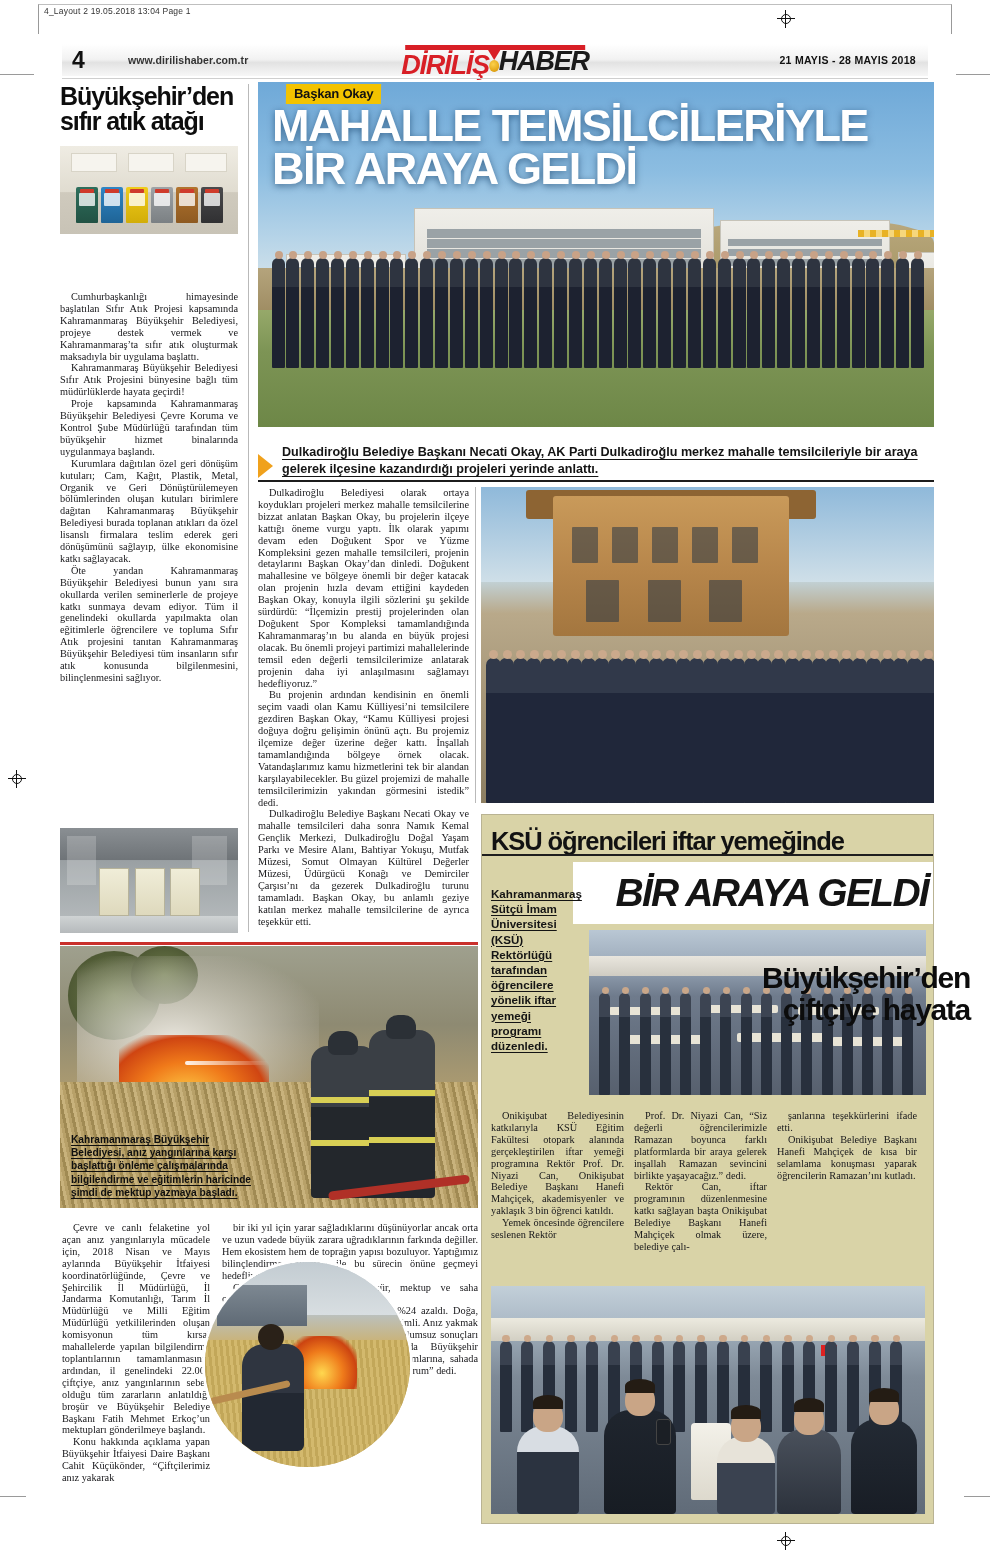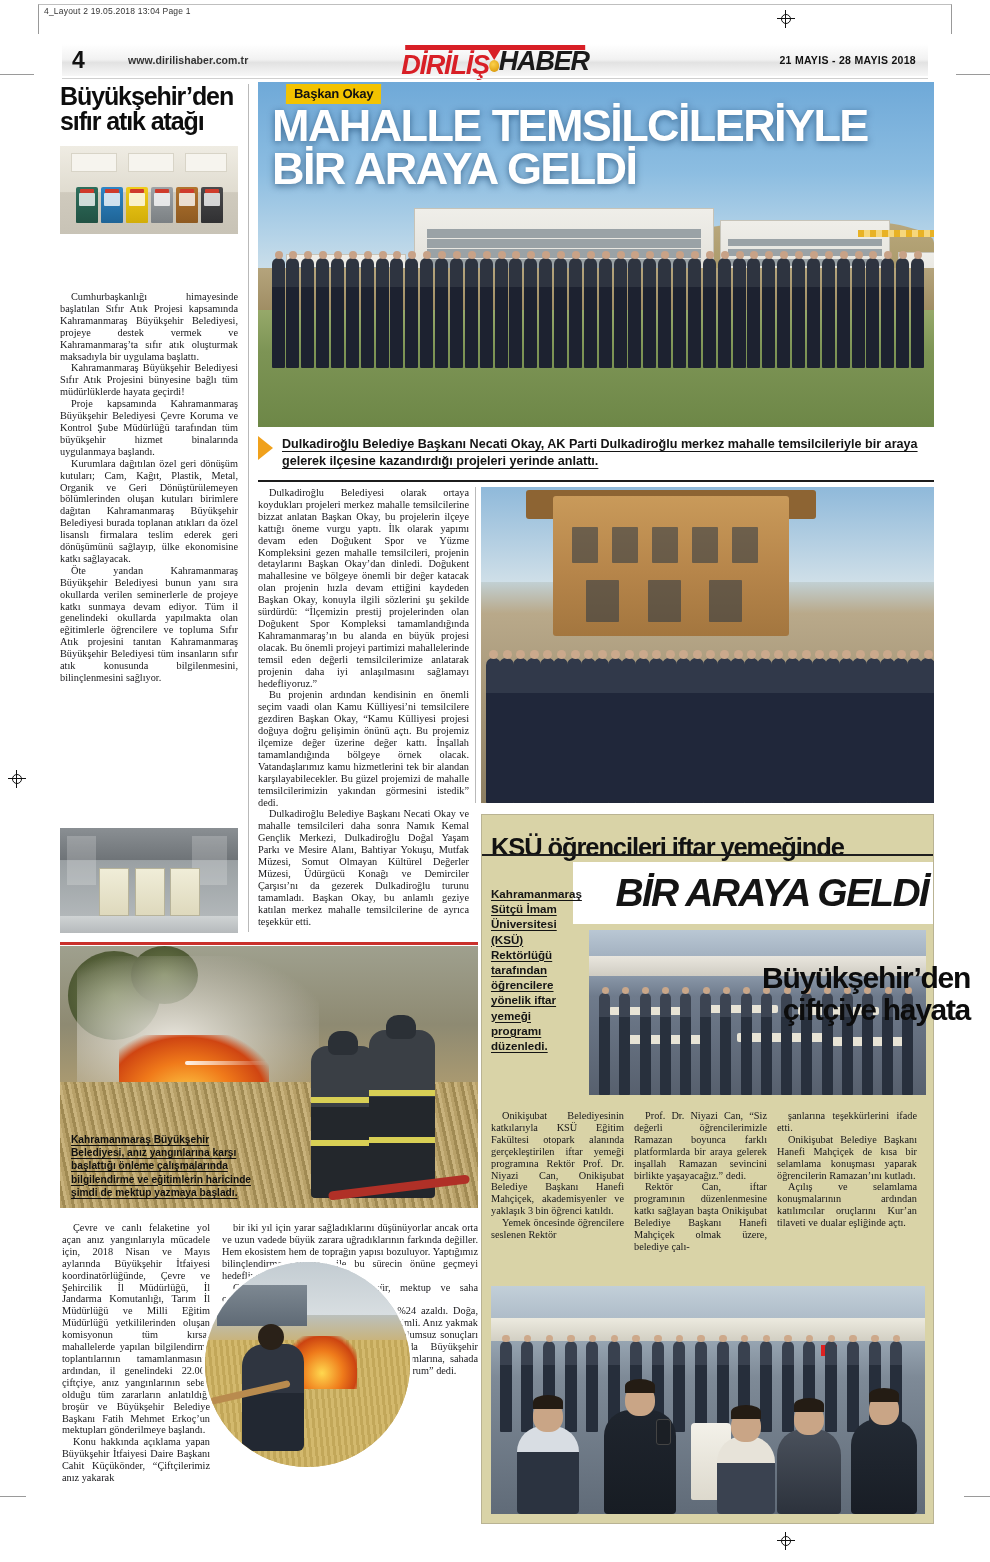--- a/index.html
+++ b/index.html
@@ -146,21 +146,21 @@
   .crowd span::before{content:"";position:absolute;left:3px;top:-7px;width:8px;height:8px;border-radius:50%;background:#c8a287;}
   .main-head{
     position:absolute;left:272px;top:104px;width:660px;z-index:5;
     font-family:"Liberation Sans",sans-serif;font-weight:700;color:#fff;
     font-size:45px;line-height:43px;letter-spacing:-1.6px;
     text-shadow:0 2px 7px rgba(0,40,80,.55);
   }
 
   .caption-wrap{
     position:absolute;left:258px;top:436px;width:676px;height:42px;
-    display:flex;align-items:flex-start;gap:9px;
+    display:flex;align-items:flex-end;gap:9px;
   }
   .chev{
     width:0;height:0;flex:0 0 auto;
     border-top:12px solid transparent;border-bottom:12px solid transparent;
     border-left:15px solid #f0a11c;
   }
   .caption-txt{
     font-family:"Liberation Sans",sans-serif;font-weight:700;font-size:12.6px;
     line-height:17px;color:#141414;text-decoration:underline;text-underline-offset:2.5px;
     text-decoration-thickness:1px;
@@ -230,21 +230,21 @@
     background:linear-gradient(180deg,#2f3540 0 46%,#222832 46% 100%);border-radius:22px 18px 6px 6px;}
   .cc-head{position:absolute;left:26%;top:30%;width:26px;height:26px;border-radius:50%;background:#2a2118;}
   .cc-stick{position:absolute;left:2%;top:62%;width:40%;height:7px;background:#b98b4e;border-radius:4px;transform:rotate(-13deg);}
 
   
   .ksu{
     position:absolute;left:481px;top:814px;width:453px;height:710px;
     background:#d9d3a7;
   }
   .ksu-head{
-    position:absolute;left:10px;top:20px;width:434px;
+    position:absolute;left:10px;top:14px;width:434px;
     font-family:"Liberation Sans",sans-serif;font-weight:700;font-size:25.5px;
     letter-spacing:-1.1px;color:#121212;line-height:27px;
   }
   .ksu-rule{position:absolute;left:0;top:40px;width:453px;height:2px;background:#1e1e1e;}
   .ksu-sub{
     position:absolute;left:92px;top:48px;width:361px;height:62px;background:#ffffff;
     display:flex;align-items:center;justify-content:flex-end;overflow:hidden;
   }
   .ksu-sub span{
     font-family:"Liberation Sans",sans-serif;font-weight:700;font-style:italic;
@@ -591,21 +591,20 @@
         <p>Onikişubat Belediyesinin katkılarıyla KSÜ Eğitim Fakültesi otopark alanında gerçekleştirilen iftar yemeği programına Rektör Prof. Dr. Niyazi Can, Onikişubat Belediye Başkanı Hanefi Mahçiçek, akademisyenler ve yaklaşık 3 bin öğrenci katıldı.</p>
         <p>Yemek öncesinde öğrencilere seslenen Rektör</p>
       </div>
     <div class="ksu-c2 body-col">
         <p>Prof. Dr. Niyazi Can, “Siz değerli öğrencilerimizle Ramazan boyunca farklı platformlarda bir araya gelerek inşallah Ramazan sevincini birlikte yaşayacağız.” dedi.</p>
         <p>Rektör Can, iftar programının düzenlenmesine katkı sağlayan başta Onikişubat Belediye Başkanı Hanefi Mahçiçek olmak üzere, belediye çalı-</p>
       </div>
     <div class="ksu-c3 body-col">
         <p>şanlarına teşekkürlerini ifade etti.</p>
         <p>Onikişubat Belediye Başkanı Hanefi Mahçiçek de kısa bir selamlama konuşması yaparak öğrencilerin Ramazan’ını kutladı.</p>
-        <p>Açılış ve selamlama konuşmalarının ardından katılımcılar oruçlarını Kur’an tilaveti ve dualar eşliğinde açtı.</p>
       </div>
 
     <div class="ksu-photo2">
       <div class="k2-sky"></div>
       <div class="k2-tent"></div>
       <div class="k2-flag" style="left:76%;top:26%"></div>
       <div class="k2-crowd">
         <span style="left:2%"></span>
           <span style="left:7%"></span>
           <span style="left:12%"></span>

